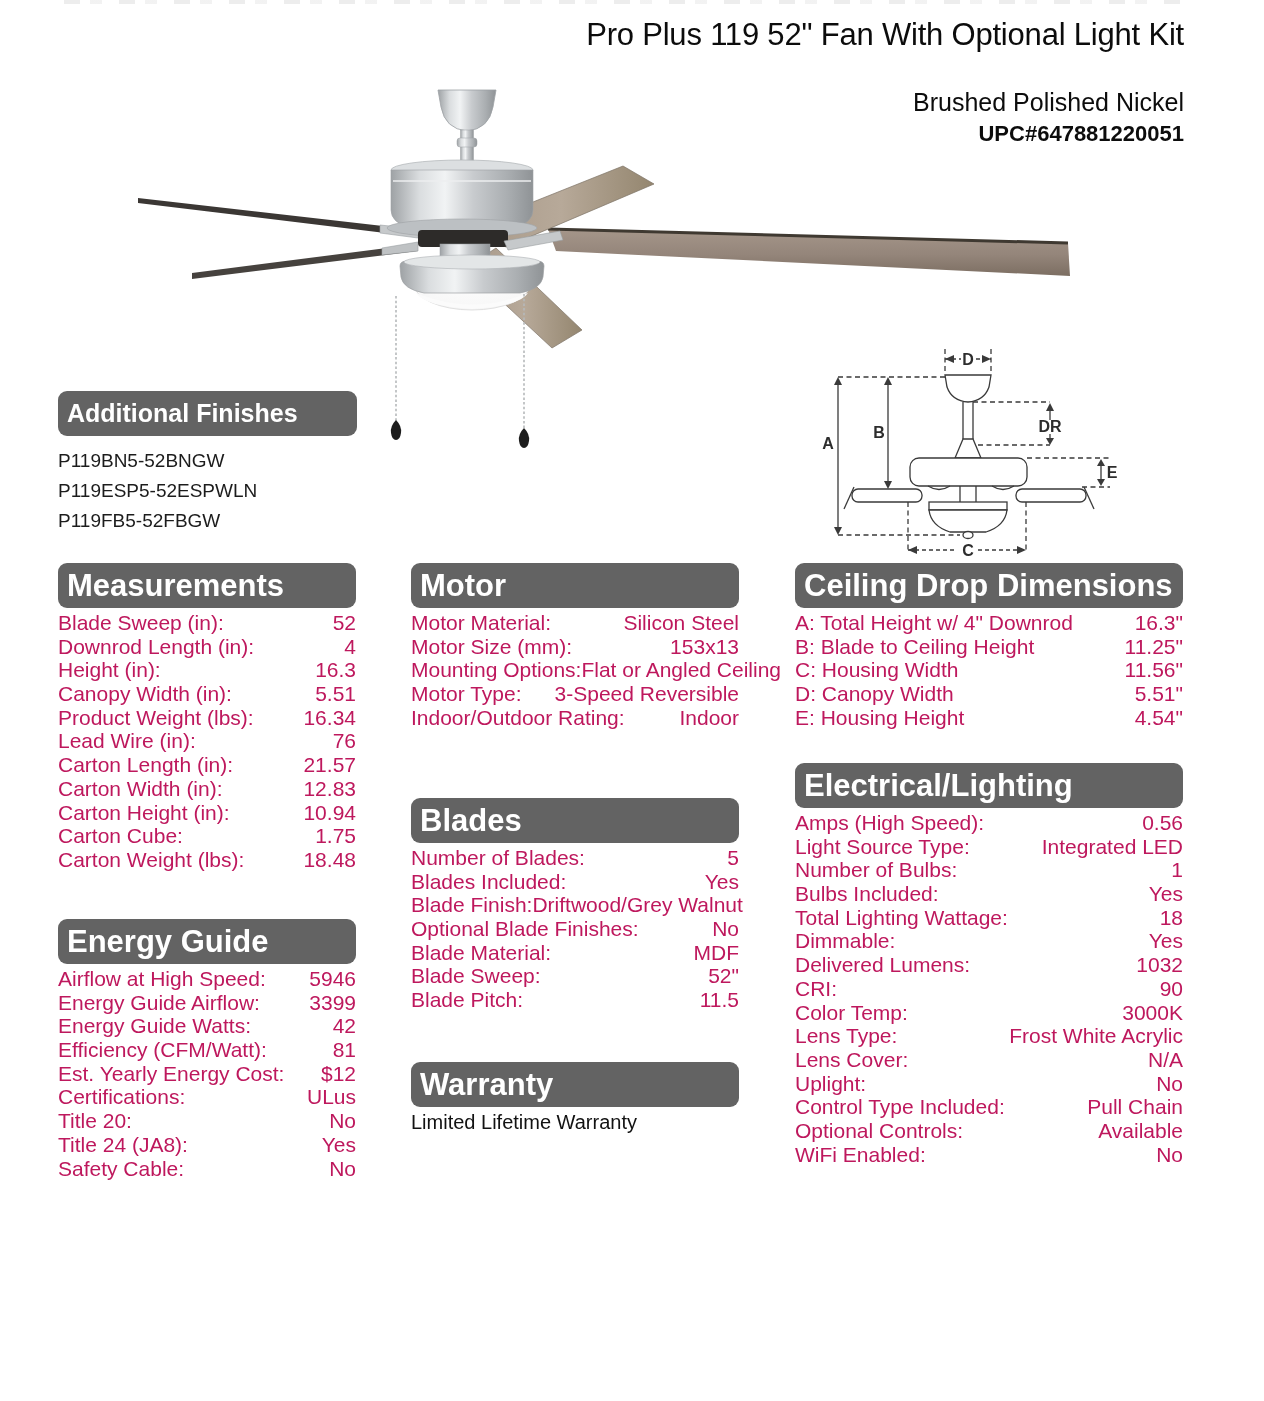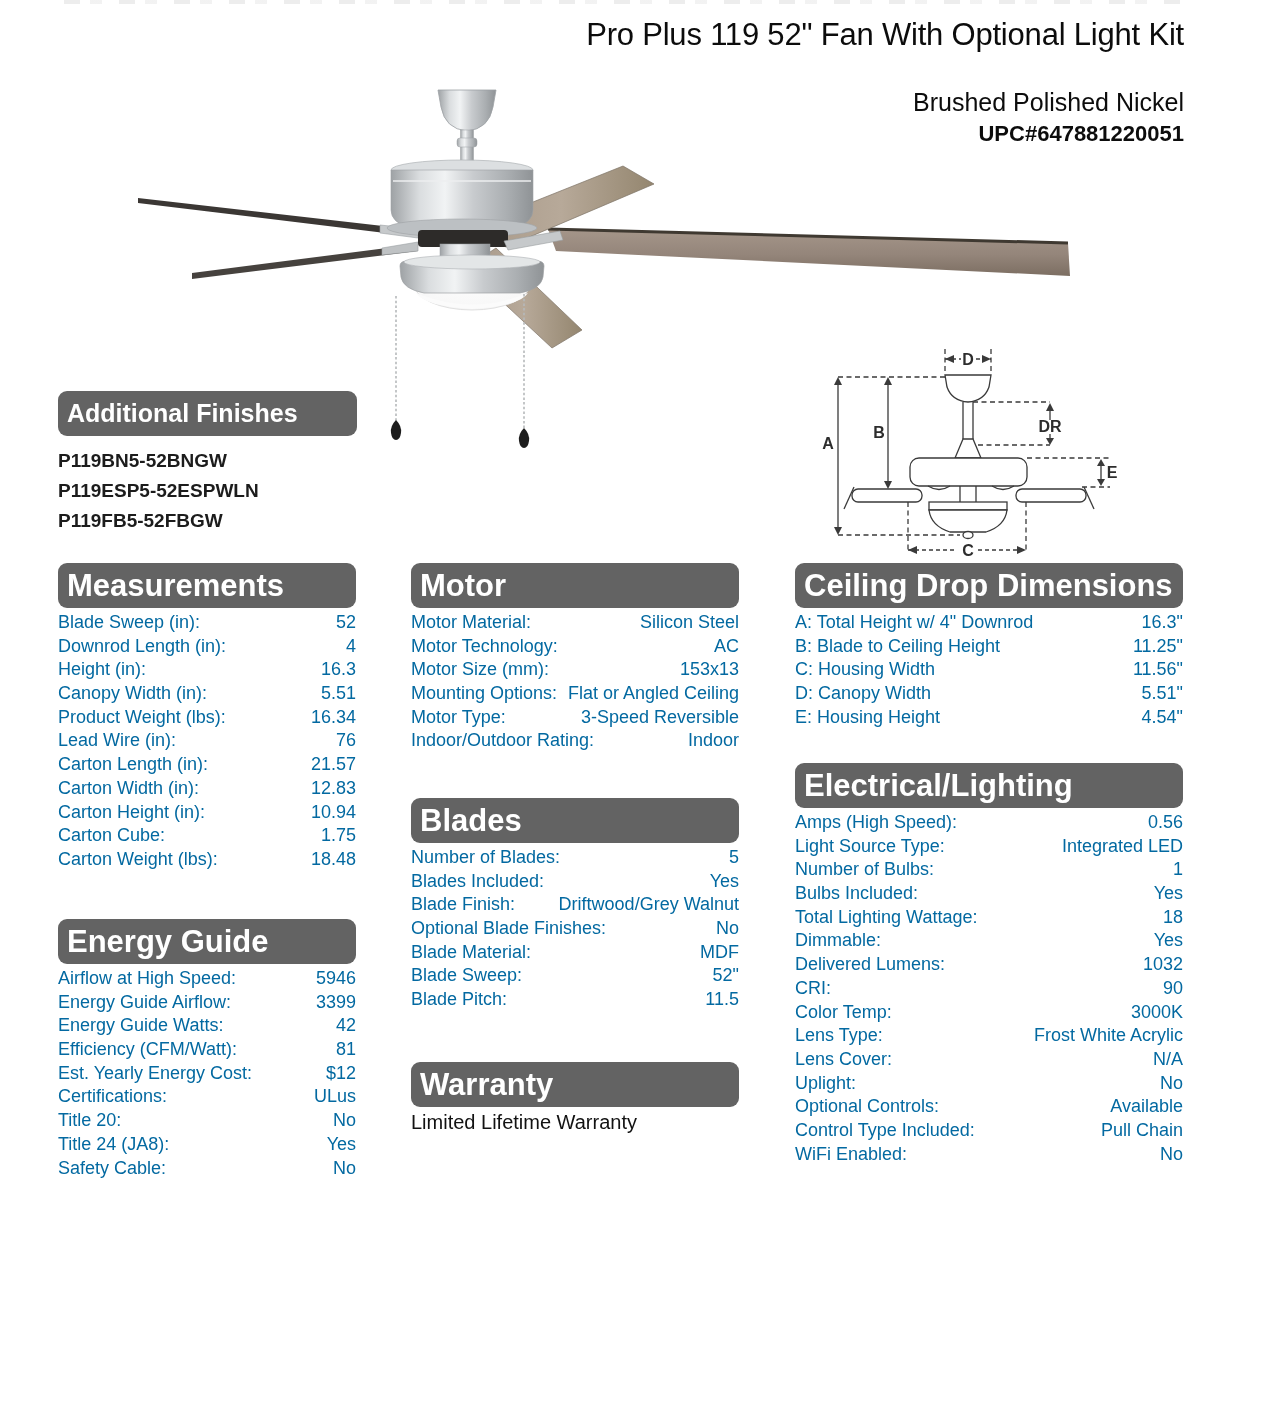--- a/index.html
+++ b/index.html
@@ -18,27 +18,27 @@
   .upc    { font-size:22px; line-height:28px; color:#0c0c0c; margin-top:2px;font-weight:bold; }
 
   
   .spec { position:absolute; }
   .bar  { background:#636363; color:#fff; height:45px; line-height:45px;
           font-weight:bold; padding-left:9px; white-space:nowrap; overflow:hidden;border-radius:9px; }
   .bar span { font-size:31px; letter-spacing:0; }
   #finishes .bar span { font-size:25px; }
   .rows { margin-top:3px; }
   .row  { display:flex; justify-content:space-between; align-items:baseline;
-          height:23.7px; line-height:23.7px; font-size:18px; white-space:nowrap; color:#0369a1; }
+          height:23.7px; line-height:23.7px; font-size:21px; white-space:nowrap; color:#be185d; }
   .row .lbl { text-align:left; }
   .row .val { text-align:right; }
 
   #finishes      { left:58px;  top:391px; width:299px; }
   #finishes .rows { margin-top:10px; }
-  #finishes .frow { height:30px; line-height:30px; font-size:19px; font-weight:bold; color:#1c1c1c; }
+  #finishes .frow { height:30px; line-height:30px; font-size:19px; font-weight:normal; color:#1c1c1c; }
 
   #sec-measurements { left:58px;  top:563px; width:298px; }
   #sec-energy       { left:58px;  top:919px; width:298px; }
   #sec-motor        { left:411px; top:563px; width:328px; }
   #sec-blades       { left:411px; top:798px; width:328px; }
   #sec-warranty     { left:411px; top:1062px; width:328px; }
   #sec-ceiling      { left:795px; top:563px; width:388px; }
   #sec-electrical   { left:795px; top:763px; width:388px; }
 
   #warranty-note { margin-top:4px; font-size:20px; color:#121212; }
@@ -332,24 +332,20 @@
     <div class="bar">
       <span>Motor</span>
     </div>
     <div class="rows">
 
         <div class="row">
           <span class="lbl">Motor Material:</span>
           <span class="val">Silicon Steel</span>
         </div>
 
-        <div class="row">
-          <span class="lbl">Motor Technology:</span>
-          <span class="val">AC</span>
-        </div>
 
         <div class="row">
           <span class="lbl">Motor Size (mm):</span>
           <span class="val">153x13</span>
         </div>
 
         <div class="row">
           <span class="lbl">Mounting Options:</span>
           <span class="val">Flat or Angled Ceiling</span>
         </div>
@@ -509,29 +505,29 @@
           <span class="lbl">Lens Cover:</span>
           <span class="val">N/A</span>
         </div>
 
         <div class="row">
           <span class="lbl">Uplight:</span>
           <span class="val">No</span>
         </div>
 
         <div class="row">
+          <span class="lbl">Control Type Included:</span>
+          <span class="val">Pull Chain</span>
+        </div>
+
+        <div class="row">
           <span class="lbl">Optional Controls:</span>
           <span class="val">Available</span>
         </div>
 
         <div class="row">
-          <span class="lbl">Control Type Included:</span>
-          <span class="val">Pull Chain</span>
-        </div>
-
-        <div class="row">
           <span class="lbl">WiFi Enabled:</span>
           <span class="val">No</span>
         </div>
       </div>
   </section>
 
 </div>
 
 </body></html>

